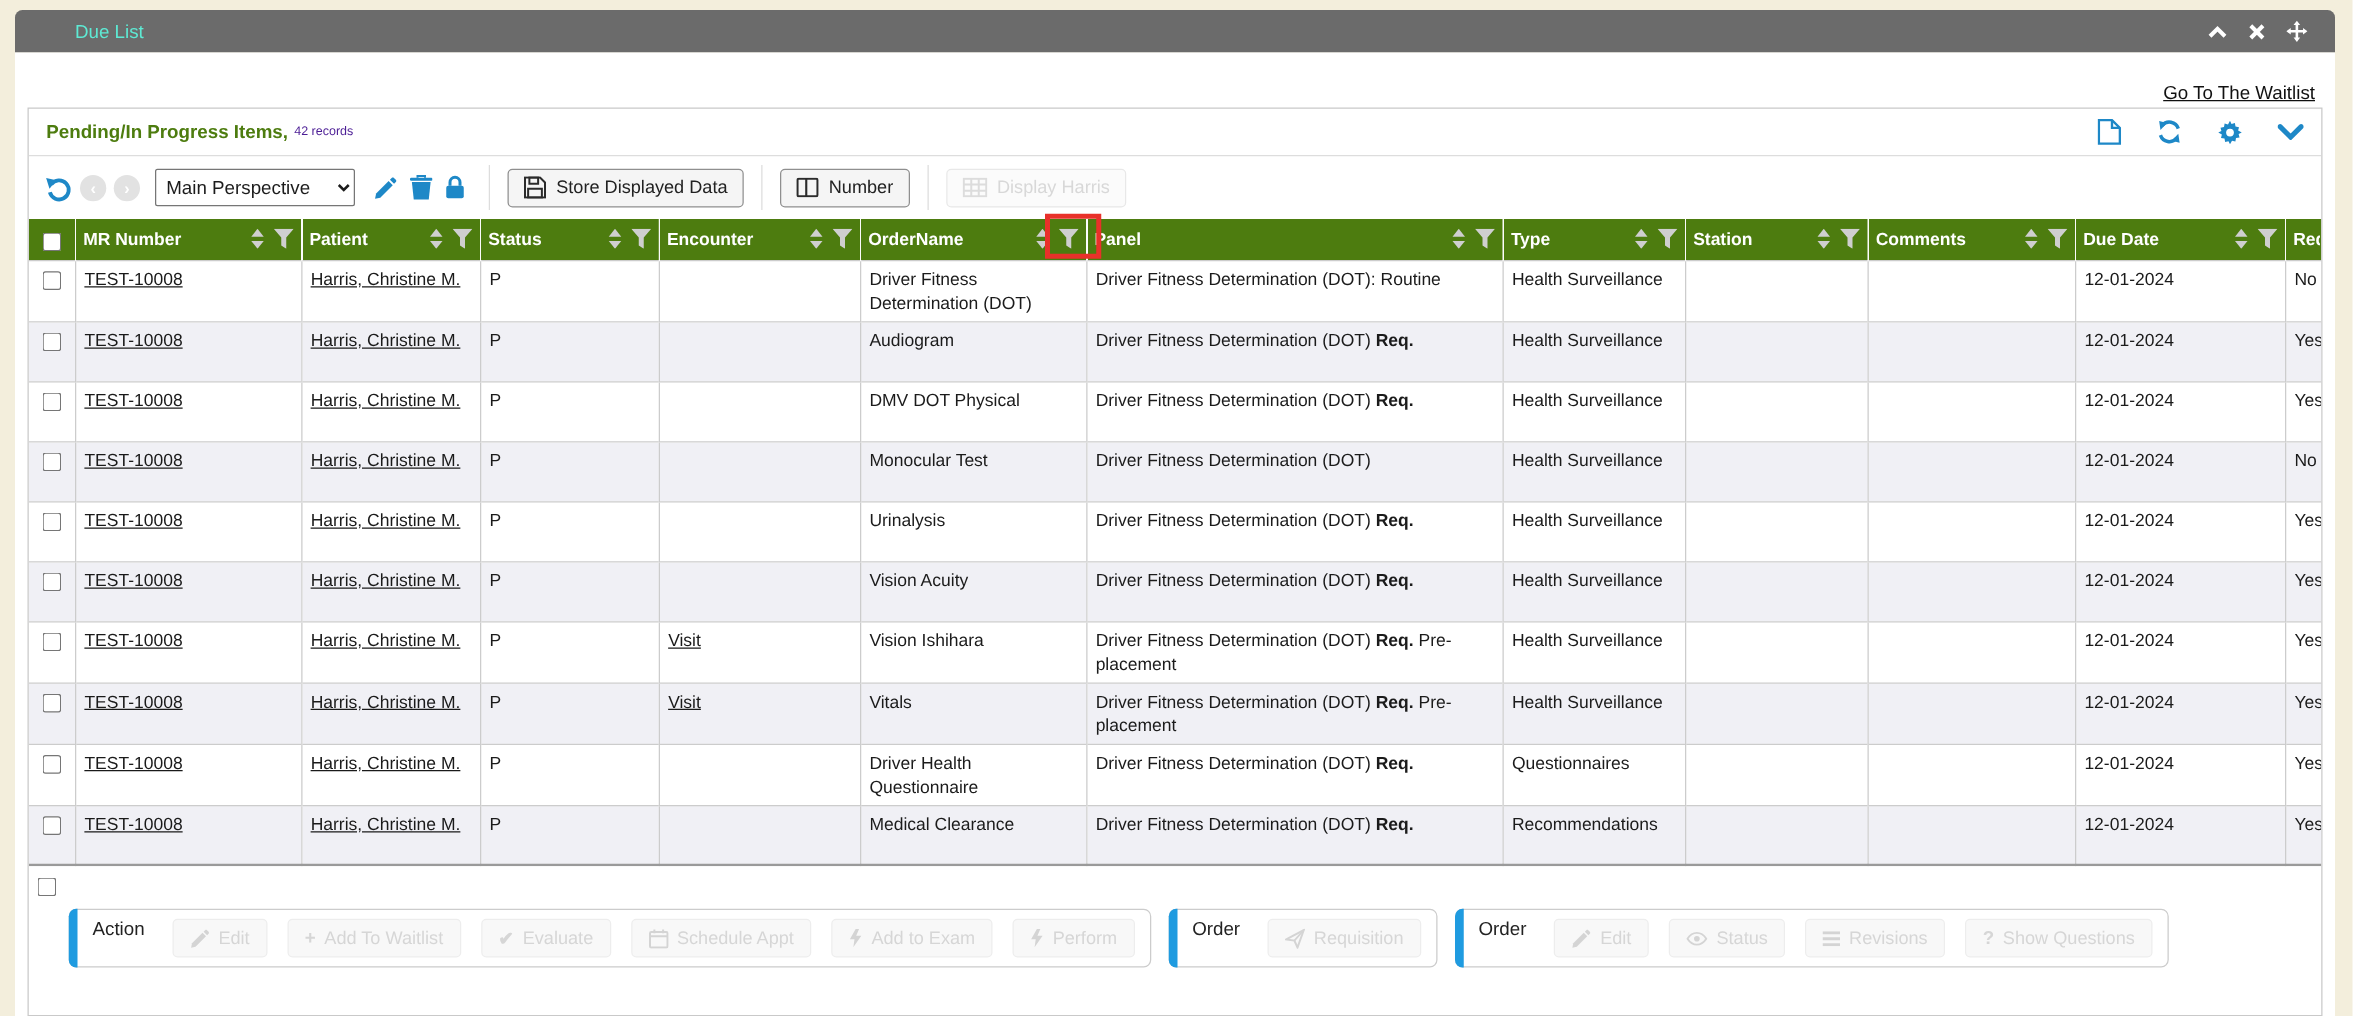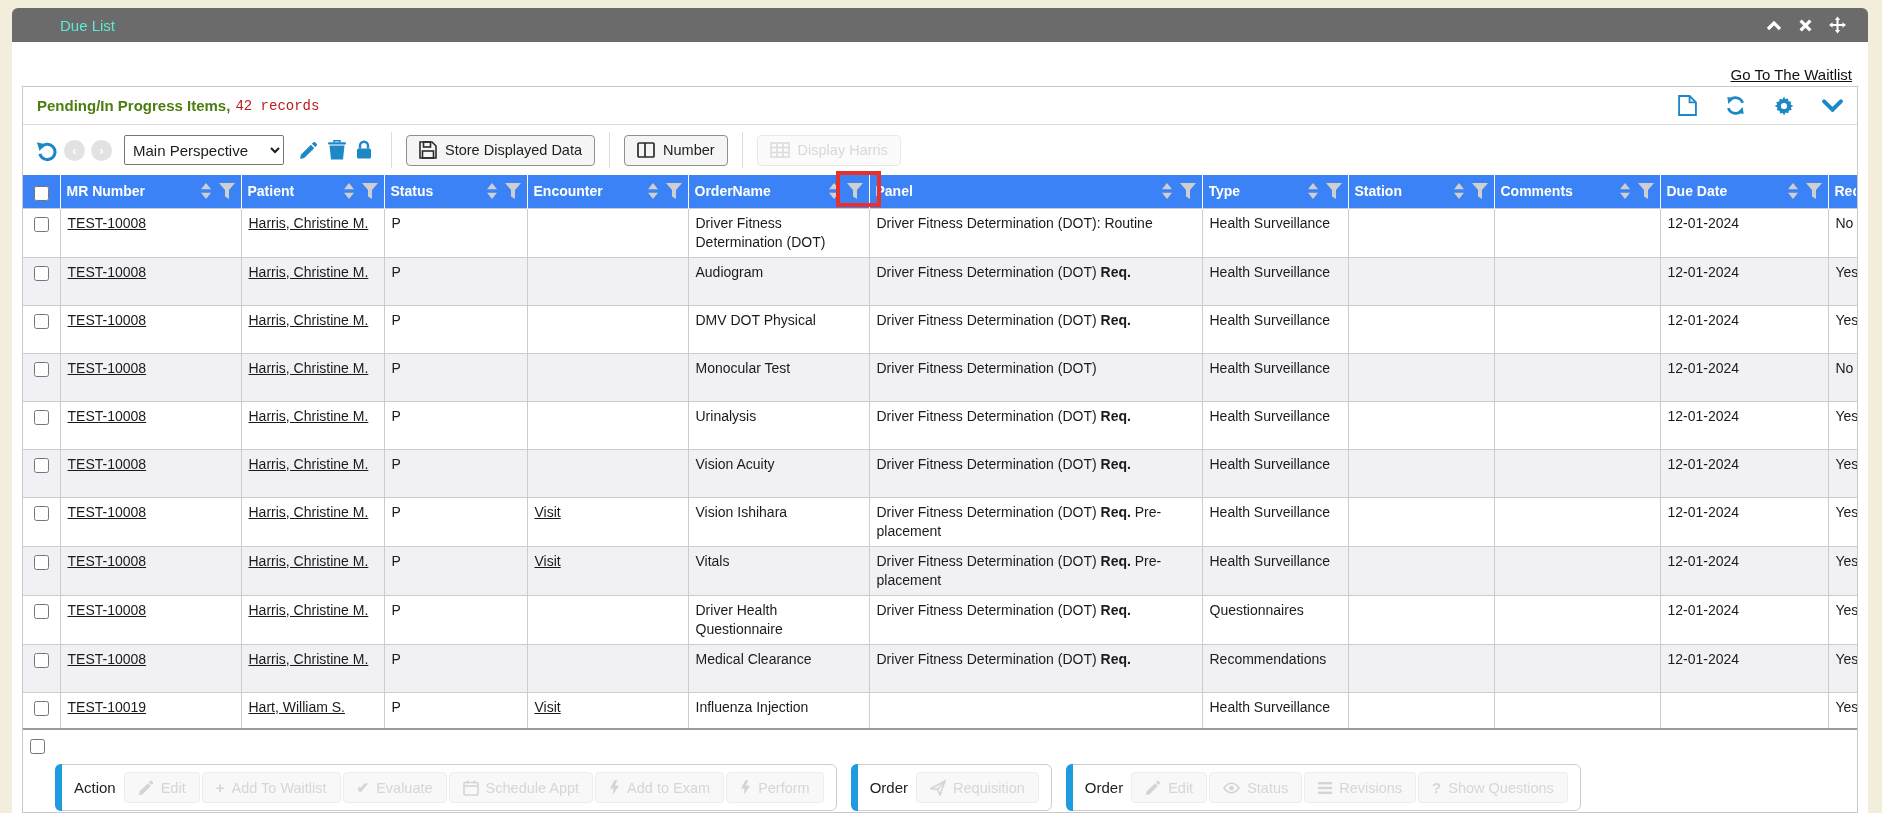--- a/index.html
+++ b/index.html
@@ -17,42 +17,42 @@
   
   .content { position:absolute; left:12px; top:42px; width:1856px; height:771px; background:#fff; }
   .waitlist-link { position:absolute; right:16px; top:6px; font-size:15px; color:#111;
     text-decoration:underline; cursor:pointer;margin-top:18px; }
 
   
   .panel { position:absolute; left:10px; top:44px; width:1836px; height:727px;
     background:#fff; border:1px solid #c9c9c9; overflow:hidden; }
   .panel-head { height:38px; display:flex; align-items:center; padding:0 14px; border-bottom:1px solid #ddd; }
   .panel-title { font-size:15px; font-weight:bold; color:#4d7c0f; }
-  .panel-records { font-size:14px; color:#b91c1c; margin-left:5px;font-family:Liberation Mono, monospace; }
+  .panel-records { font-size:10px; color:#4c1d95; margin-left:5px; }
   .panel-head-icons { margin-left:auto; display:flex; align-items:center; gap:28px; }
   .ph-icon { cursor:pointer; display:flex; }
 
   
   .toolbar { height:50px; display:flex; align-items:center; padding:0 12px; }
   .undo-btn { cursor:pointer; display:flex; margin-right:6px; }
   .navbtn { width:21px; height:21px; border-radius:50%; background:#e2e2e2; color:#fff;
     display:flex; align-items:center; justify-content:center; font-size:13px; font-weight:bold; margin-right:6px; }
   .perspective-select { height:30px; font-size:15px; font-family:"Liberation Sans",sans-serif;
     border:1px solid #767676; border-radius:2px; padding:0 4px; margin:0 10px 0 6px; width:160px; color:#1c1c1c; background:#fff;}
   .mini-icon { cursor:pointer; display:flex; margin:0 5px; }
   .vsep { width:1px; height:36px; background:#ddd; margin:0 14px; }
   .btn { height:31px; display:inline-flex; align-items:center; gap:8px; padding:0 12px;
     font-size:14.5px; color:#222; background:#f5f5f5; border:1px solid #8f8f8f; border-radius:4px; cursor:pointer; }
   .btn svg { flex:none; }
   .btn.disabled { background:#fbfbfb; border-color:#e8e8e8; color:#d8d8d8; cursor:default; }
 
   
   .table-wrap { overflow:hidden; }
   table { border-collapse:collapse; table-layout:fixed; width:100%; }
-  thead th { background:#3b82f6; color:#fff; font-size:14px; font-weight:600; text-align:left;
+  thead th { background:#4d7c0f; color:#fff; font-size:14px; font-weight:600; text-align:left;
     height:33px; padding:0 6px; border-left:1px solid #fbfbfb; position:relative; cursor:pointer; }
   thead th:first-child { border-left:none; }
   .hflex { display:flex; align-items:center; gap:7px; }
   .hlabel { flex:1; overflow:hidden; white-space:nowrap; }
   .hicon { display:flex; flex:none; cursor:pointer; }
   tbody td { vertical-align:top; padding:5px 7px; font-size:14px; color:#1b1b1b; line-height:19px;
     border-left:1px solid #ccc; overflow:hidden; }
   tbody td:first-child { border-left:none; }
   tbody tr { border-top:1px solid #ccc; background:#fff; height:48px; }
   tbody tr:nth-child(even) { background:#f0f0f5; }
@@ -61,21 +61,21 @@
   tbody { border-bottom:2px solid #9a9a9a; }
   .cell-link { color:#1a1a1a; text-decoration:underline; cursor:pointer; }
   .req-bold { font-weight:bold; }
   td.c-sel, th.c-sel { text-align:center; padding-top:8px; }
   input[type=checkbox] { width:15px; height:15px; cursor:pointer; }
 
   
   .below-row { padding:9px 0 0 7px; height:30px; }
   .footer { display:flex; align-items:stretch; gap:14px; margin:4px 0 0 32px; }
   .fgroup { position:relative; background:#fff; border:1px solid #ccc; border-radius:6px;
-    display:flex; align-items:center; padding:7px 12px 7px 18px; gap:2px; }
+    display:flex; padding:7px 12px 7px 18px; gap:16px; }
   .fgroup-accent { position:absolute; left:-1px; top:-1px; bottom:-1px; width:7px;
     background:#1f9be0; border-radius:6px 0 0 6px; }
   .fgroup-label { font-size:15px; color:#222; margin-right:6px; white-space:nowrap; }
   .fbtn { height:31px; display:inline-flex; align-items:center; gap:7px; padding:0 13px;
     font-size:14.5px; color:#d6d6d6; background:#f8f8f8; border:1px solid #ededed; border-radius:4px;
     white-space:nowrap; cursor:default; }
   .fbtn .glyph { font-size:15px; font-weight:bold; color:#d6d6d6; }
 
   
   .red-box { position:absolute; left:836px; top:171px; width:45px; height:36px;
@@ -527,34 +527,20 @@
               <td>P</td>
               <td></td>
               <td>Medical Clearance</td>
               <td>Driver Fitness Determination (DOT) <span class="req-bold">Req.</span></td>
               <td>Recommendations</td>
               <td></td>
               <td></td>
               <td>12-01-2024</td>
               <td style="white-space: nowrap;">Yes</td>
             </tr>
-            <tr class="clipped">
-              <td class="c-sel"><input type="checkbox" style=""></td>
-              <td><a class="cell-link">TEST-10019</a></td>
-              <td><a class="cell-link">Hart, William S.</a></td>
-              <td>P</td>
-              <td><a class="cell-link">Visit</a></td>
-              <td>Influenza Injection</td>
-              <td></td>
-              <td>Health Surveillance</td>
-              <td></td>
-              <td></td>
-              <td></td>
-              <td style="white-space: nowrap;">Yes</td>
-            </tr>
           </tbody>
       </table>
     </div>
 
     <div class="below-row">
       <input type="checkbox" style="">
     </div>
 
     <div class="footer" id="footer-groups">
         <div class="fgroup">

